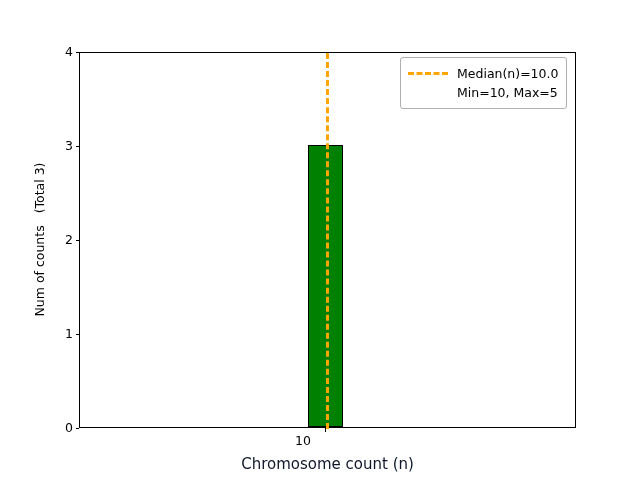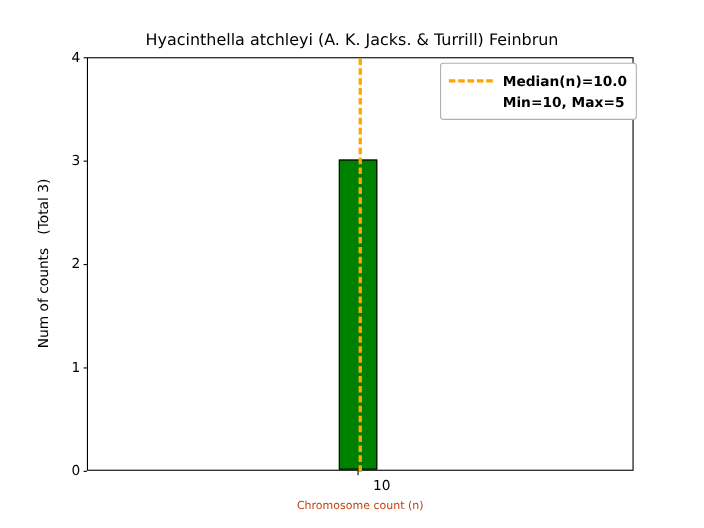--- a/index.html
+++ b/index.html
@@ -88,35 +88,35 @@
     position: absolute;
     top: 428px;
     height: 3.5px;
     width: 0;
     border-left: 1.1px solid #000000;
   }
   .xtick-label {
     position: absolute;
     top: 434px;
     width: 60px;
-    text-align: right;
+    text-align: left;
     font-size: 12.5px;
     color: #000000;
     line-height: 14px;
   }
 
   
   #xlabel {
     position: absolute;
     left: 79px;
     top: 455px;
     width: 497px;
     text-align: center;
-    font-size: 10px;
-    color: #c2410c;
+    font-size: 15px;
+    color: #0f172a;
     white-space: nowrap;
   }
   #ylabel {
     position: absolute;
     left: -149px;
     top: 232px;
     width: 376px;
     text-align: center;
     font-size: 12.5px;
     color: #000000;
@@ -128,21 +128,20 @@
   
   #legend {
     position: absolute;
     left: 400px;
     top: 57px;
     border: 1px solid #b0b0b0;
     border-radius: 3px;
     background: #ffffff;
     padding: 6px 8px 6px 7px;
     box-sizing: border-box;
-    font-weight: bold;
   }
   .legend-row {
     display: flex;
     align-items: center;
     height: 19px;
   }
   .legend-swatch {
     width: 40px;
     height: 0;
     margin-right: 9px;
@@ -158,21 +157,20 @@
     color: #000000;
     white-space: nowrap;
     line-height: 14px;
   }
 </style>
 </head>
 <body>
 
 <div id="figure">
 
-  <div id="chart-title">Hyacinthella atchleyi (A. K. Jacks. &amp; Turrill) Feinbrun</div>
 
   <div id="plot-area">
 
     <div class="bar" style="left:228px; width:35px; bottom:0; height:282px;"></div>
 
     <div class="median-line" style="left:245.5px; top:0; height:376px; border-left-color:#ffa500;"></div>
   </div>
 
   <div class="ytick-mark" style="top:427.5px;"></div>
   <div class="ytick-mark" style="top:333.5px;"></div>

